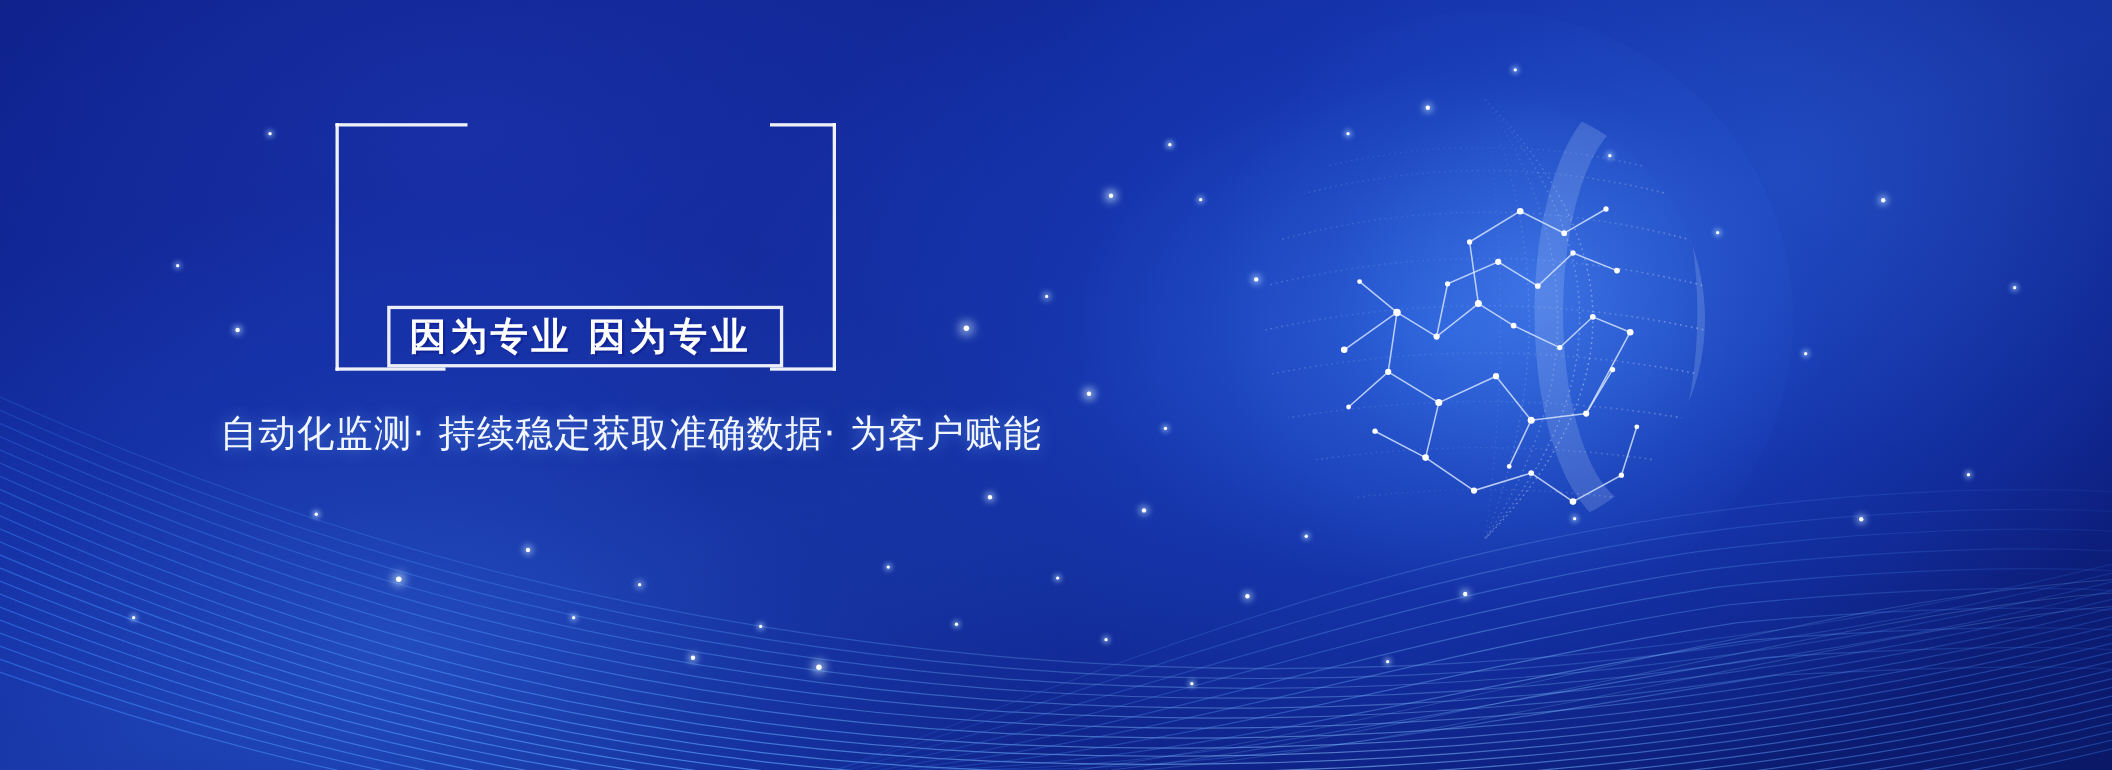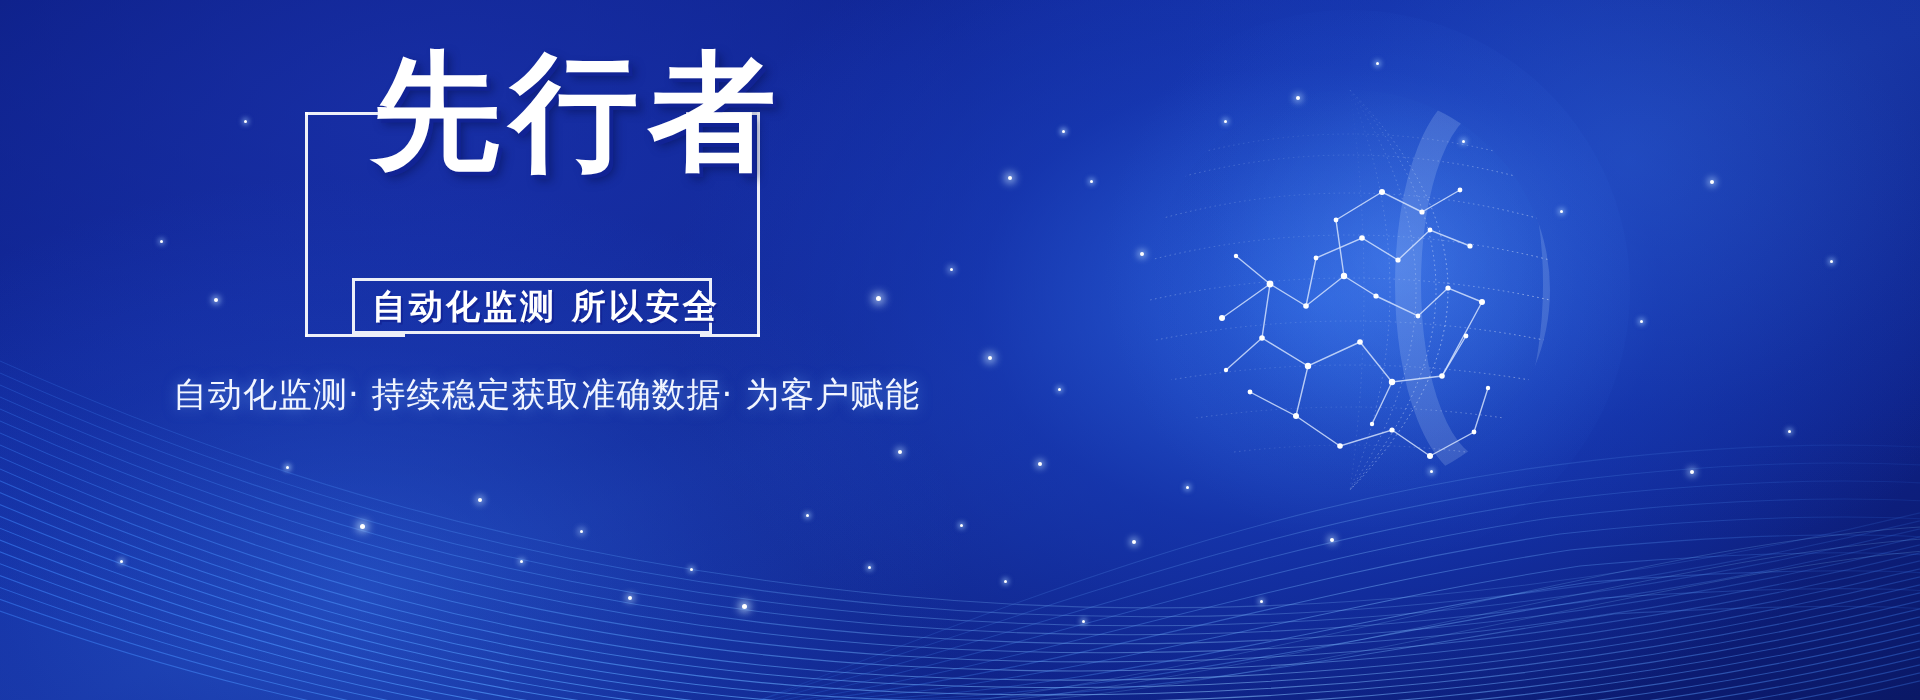--- a/index.html
+++ b/index.html
@@ -84,21 +84,21 @@
   }
   .slogan{
     position:absolute;left:372px;top:286px;
     font-size:34px;line-height:40px;
     font-weight:bold;color:#ffffff;letter-spacing:3px;
     font-family:"DejaVu Sans","Liberation Sans",sans-serif;
     text-shadow:2px 2px 0 rgba(18,36,150,0.9);
     white-space:nowrap;
   }
   .tagline{
-    position:absolute;left:173px;top:372px;
+    position:absolute;left:200px;top:372px;
     font-size:34px;line-height:44px;
     font-weight:400;color:#f2f6ff;letter-spacing:1px;
     font-family:"DejaVu Sans","Liberation Sans",sans-serif;
     text-shadow:0 0 14px rgba(120,180,255,0.55);
     white-space:nowrap;
   }
 </style>
 </head>
 <body>
 
@@ -323,22 +323,21 @@
 
   <div class="textblock">
 
     <div class="frame-line fl-top-left"></div>
     <div class="frame-line fl-left"></div>
     <div class="frame-line fl-bot-left"></div>
     <div class="frame-line fl-top-right"></div>
     <div class="frame-line fl-right"></div>
     <div class="frame-line fl-bot-right"></div>
 
-    <div class="headline">先行者</div>
 
 
     <div class="slogan-box"></div>
-    <div class="slogan">自动化监测  所以安全</div>
+    <div class="slogan">因为专业  因为专业</div>
 
     <div class="tagline">自动化监测· 持续稳定获取准确数据· 为客户赋能</div>
   </div>
 
 </div>
 
 </body></html>

